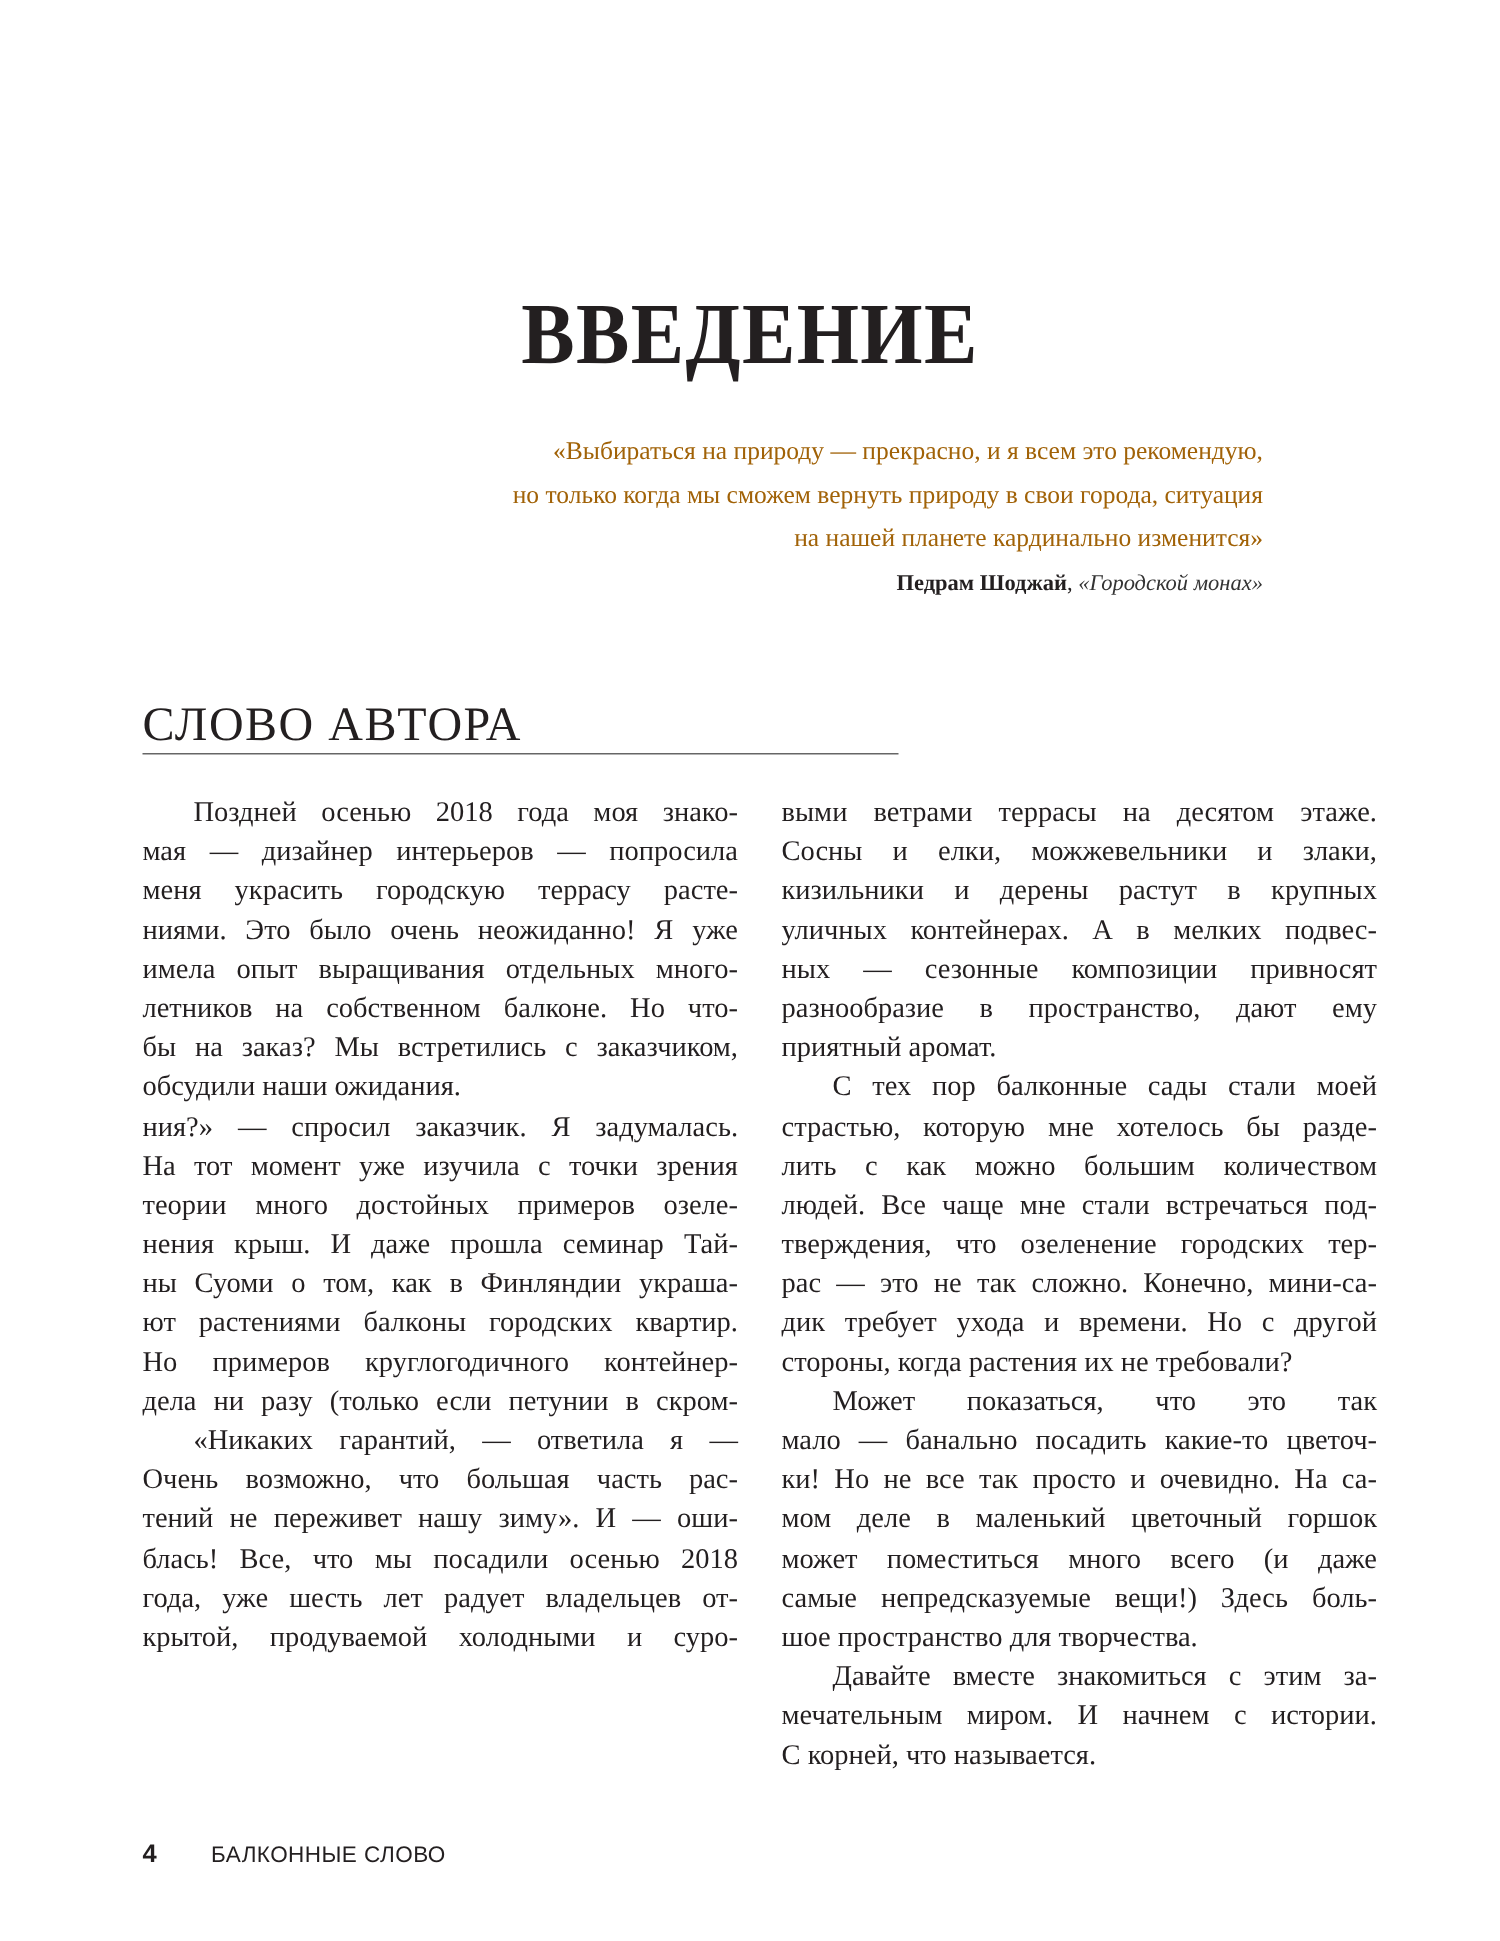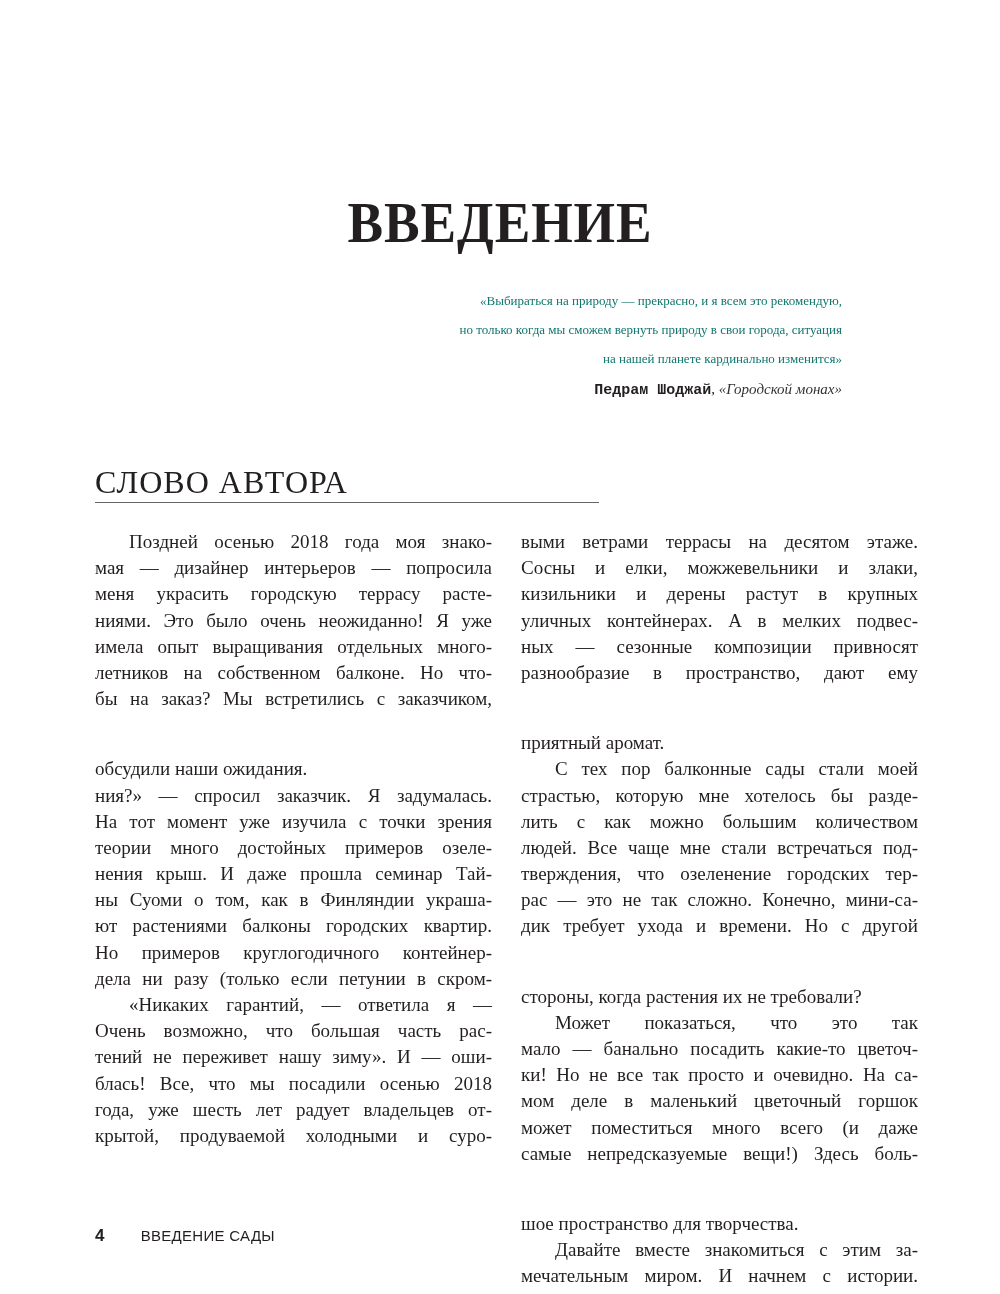--- a/index.html
+++ b/index.html
@@ -1,30 +1,30 @@
 <!DOCTYPE html>
 <html><head>
 <meta charset="utf-8">
 <style>
   html, body { margin: 0; padding: 0; background: #ffffff; }
   body { width: 1000px; height: 1294px; position: relative; overflow: hidden; color: #231f20; font-family: "Liberation Serif", "DejaVu Serif", serif; }
   .title { position: absolute; left: 0; top: 188px; width: 1000px; text-align: center; font-size: 58px; font-weight: bold; letter-spacing: 1px; color: #231f20; margin: 0; line-height: 70px; transform: scaleX(0.92); transform-origin: center; }
   .epigraph { position: absolute; right: 158px; top: 286px; width: 700px; text-align: right; }
-  .epigraph .q { font-size: 13px; line-height: 29px; color: #0f766e; }
+  .epigraph .q { font-size: 17px; line-height: 29px; color: #a16207; }
   .epigraph .q span { display: block; }
   .epigraph .attr { margin-top: 6px; font-size: 15px; line-height: 20px; }
-  .epigraph .attr b { font-weight: bold; font-family: Liberation Mono, monospace; }
+  .epigraph .attr b { font-weight: bold; }
   .epigraph .attr i { font-style: italic; color: #333; }
   .section-head { position: absolute; left: 95px; top: 466px; font-size: 32px; letter-spacing: 1px; color: #231f20; line-height: 32px; }
   .section-rule { position: absolute; left: 95px; top: 502px; width: 504px; height: 0; border-top: 1.3px solid #666; }
   .col { position: absolute; top: 529px; width: 397px; font-size: 19px; line-height: 26.2px; color: #231f20; }
   .col.left { left: 95px; }
   .col.right { left: 521px; }
   .ln { display: block; white-space: nowrap; text-align: justify; text-align-last: justify; height: 26.2px; }
-  .ln.last { text-align-last: left; margin-top: 44px; }
+  .ln.last { text-align-last: left; }
   .ln.indent { text-indent: 34px; }
   .footer { position: absolute; top: 1226px; left: 95px; font-family: "Liberation Sans", "DejaVu Sans", sans-serif; font-size: 15px; color: #231f20; }
   .footer .pg { font-weight: bold; font-size: 17px; margin-right: 32px; }
   .footer .run { letter-spacing: 0.3px; }
 </style>
 </head>
 <body>
 
 <h1 class="title">ВВЕДЕНИЕ</h1>
 
@@ -89,14 +89,14 @@
     <span class="ln">может поместиться много всего (и даже</span>
     <span class="ln">самые непредсказуемые вещи!) Здесь боль-</span>
     <span class="ln last">шое пространство для творчества.</span>
     <span class="ln indent">Давайте вместе знакомиться с этим за-</span>
     <span class="ln">мечательным миром. И начнем с истории.</span>
     <span class="ln last">С корней, что называется.</span>
   </div>
 
 <div class="footer">
   <span class="pg">4</span>
-  <span class="run">ВВЕДЕНИЕ САДЫ</span>
+  <span class="run">БАЛКОННЫЕ СЛОВО</span>
 </div>
 
 </body></html>

